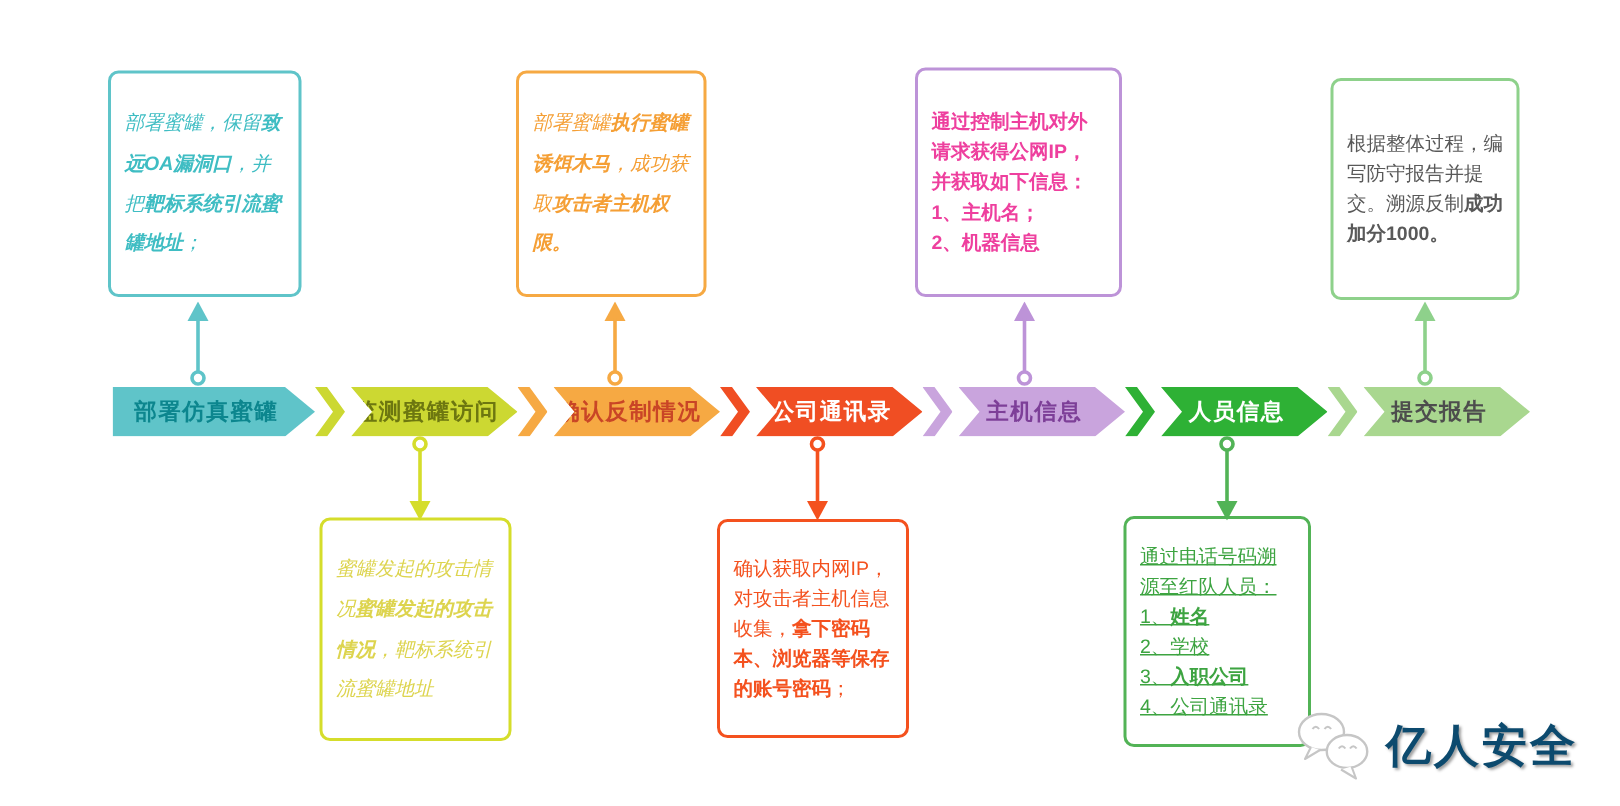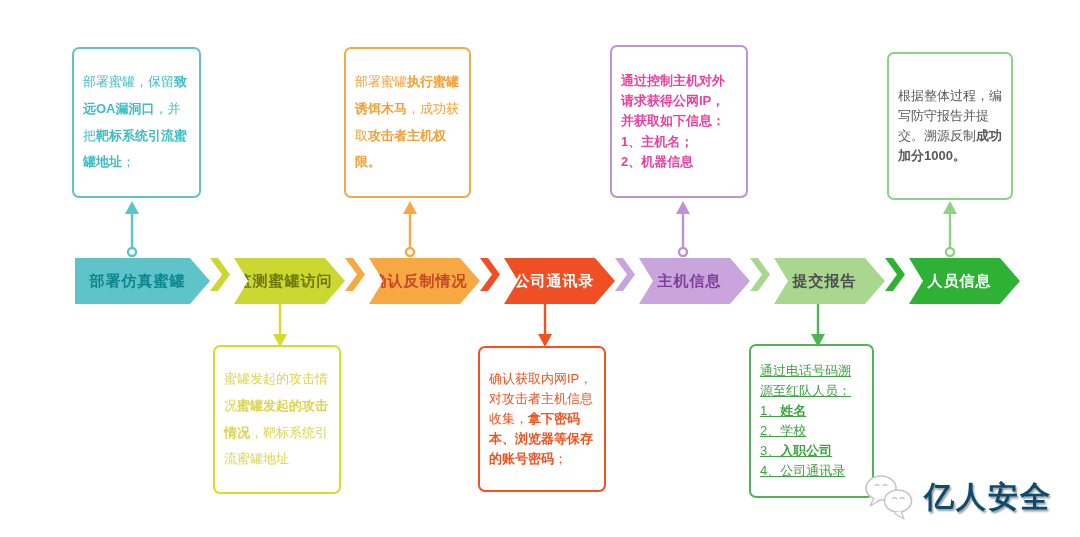--- a/index.html
+++ b/index.html
@@ -2,41 +2,41 @@
 <html><head>
 <meta charset="utf-8">
 <style>
   html,body{margin:0;padding:0;background:#fff;}
   #canvas{
     position:relative;width:1080px;height:537px;background:#ffffff;overflow:hidden;
     font-family:"Liberation Sans","DejaVu Sans",sans-serif;
   }
   
   .steps-row{position:absolute;left:75px;top:258px;height:33px;display:flex;}
-  .step{position:relative;width:135px;height:46px;}
+  .step{position:relative;width:135px;height:33px;}
   .step .piece{
     position:absolute;left:0;top:0;width:20px;height:33px;background:var(--c);
     clip-path:polygon(0 0,8px 0,100% 50%,8px 100%,0 100%,12px 50%);
   }
   .step .body{
     position:absolute;left:24px;right:0;top:0;bottom:0;background:var(--c);
     clip-path:polygon(0 0,calc(100% - 20px) 0,100% 50%,calc(100% - 20px) 100%,0 100%,14px 50%);
     display:flex;align-items:center;justify-content:center;
     color:var(--tc);font-size:15px;font-weight:bold;white-space:nowrap;letter-spacing:1px;
     padding-right:10px;
   }
   .step.first .body{left:0;clip-path:polygon(0 0,calc(100% - 20px) 0,100% 50%,calc(100% - 20px) 100%,0 100%);}
   
   .callout{
     position:absolute;border:2px solid var(--bc);border-radius:7px;background:#fff;
     color:var(--tc);font-size:13px;line-height:1.55;
     display:flex;align-items:center;padding:8px 9px;box-sizing:border-box;
   }
   .callout .co-text{white-space:pre-line;width:100%;}
-  .callout.loose{line-height:2.05;}
+  .callout.loose{line-height:2.05;font-style:italic;}
   .co-deploy { left:72px;  top:47px;  width:129px; height:151px; }
   .co-counter{ left:344px; top:47px;  width:127px; height:151px; }
   .co-host   { left:610px; top:45px;  width:138px; height:153px; }
   .co-report { left:887px; top:52px;  width:126px; height:148px; }
   .co-monitor{ left:213px; top:345px; width:128px; height:149px; }
   .co-success{ left:478px; top:346px; width:128px; height:146px; }
   .co-person { left:749px; top:344px; width:125px; height:154px;text-decoration:underline; }
   
   .connector{position:absolute;width:24px;height:57px;}
   .cn-deploy { left:120px; top:201px; }
@@ -147,30 +147,30 @@
       <div class="body">
           <span>公司通讯录</span>
         </div>
     </div>
     <div class="step" style="--c: #c9a4dd; --tc: #7d3f98;">
       <div class="piece"></div>
       <div class="body">
           <span>主机信息</span>
         </div>
     </div>
+    <div class="step" style="--c: #2eb135; --tc: #ffffff;">
+      <div class="piece"></div>
+      <div class="body">
+          <span>人员信息</span>
+        </div>
+    </div>
     <div class="step" style="--c: #a9d78f; --tc: #4d4d4d;">
       <div class="piece"></div>
       <div class="body">
           <span>提交报告</span>
-        </div>
-    </div>
-    <div class="step" style="--c: #2eb135; --tc: #ffffff;">
-      <div class="piece"></div>
-      <div class="body">
-          <span>人员信息</span>
         </div>
     </div>
   </div>
 
   <div class="brand">
     <svg width="54" height="48" viewBox="0 0 54 48">
       <ellipse cx="19" cy="15" rx="15" ry="12" fill="#ffffff" stroke="#c6c6c6" stroke-width="1.6"></ellipse>
       <path d="M12 25 L8 33 L18 27" fill="#ffffff" stroke="#c6c6c6" stroke-width="1.4" stroke-linejoin="round"></path>
       <path d="M13 13 q2.2 -3 4.4 0" fill="none" stroke="#c6c6c6" stroke-width="1.4"></path>
       <path d="M21 13 q2.2 -3 4.4 0" fill="none" stroke="#c6c6c6" stroke-width="1.4"></path>

